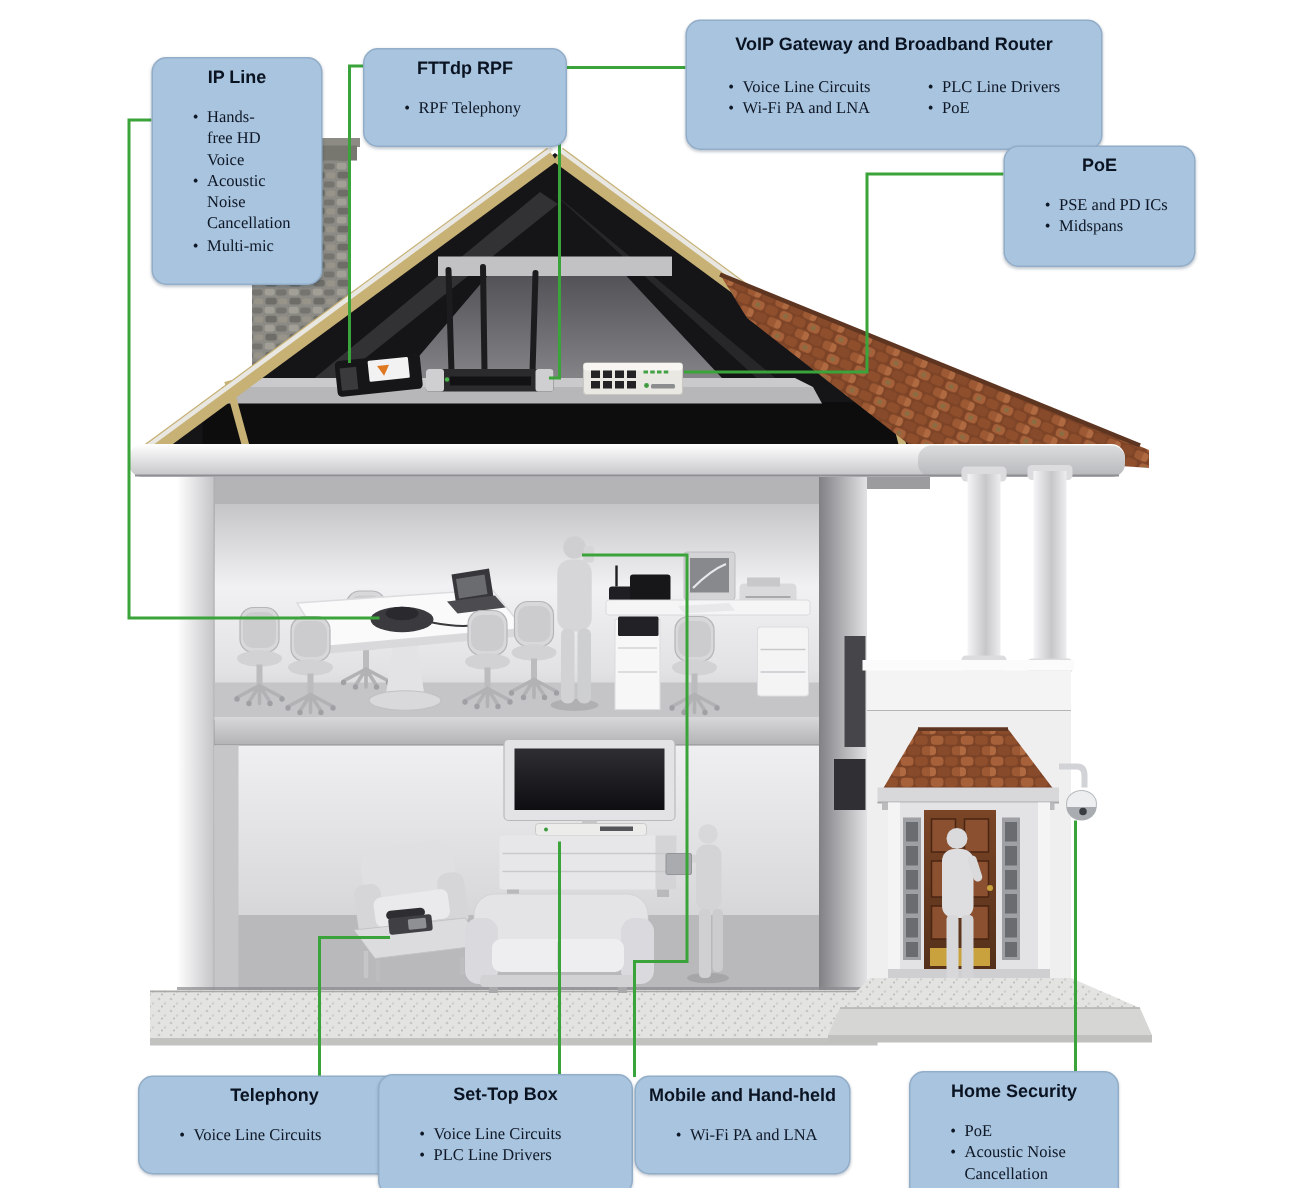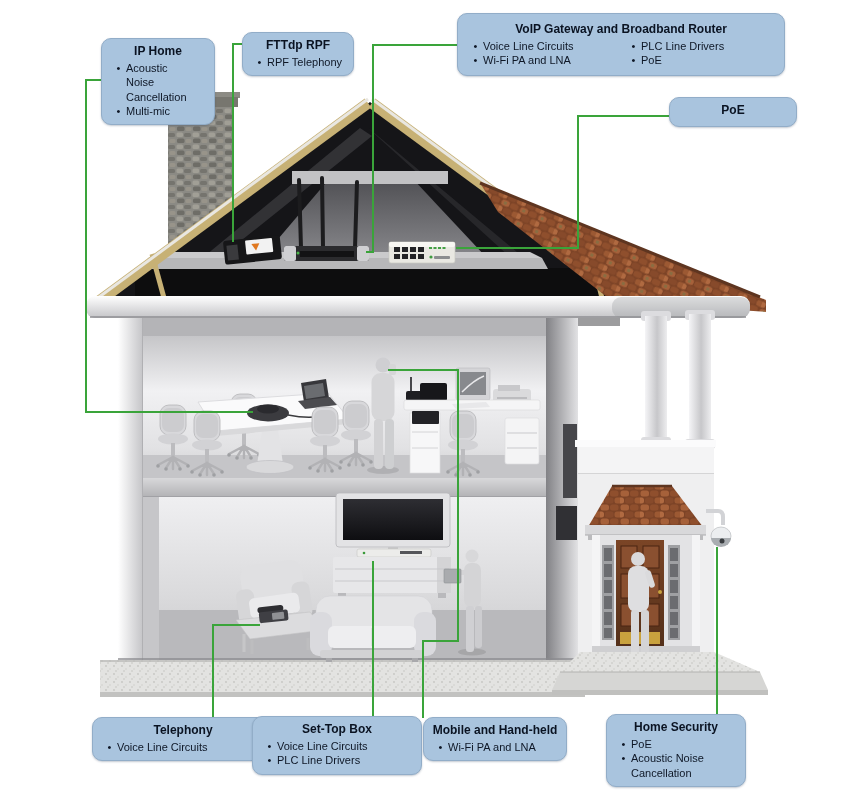--- a/index.html
+++ b/index.html
@@ -9,29 +9,29 @@
   html,body{margin:0;padding:0;background:#fff;font-family:"Liberation Sans",sans-serif;}
   .stage{position:relative;width:860px;height:792px;background:#fff;overflow:hidden;}
   svg.scene{position:absolute;left:0;top:0;}
   .connector{fill:none;stroke:var(--connector-green);stroke-width:2;}
   .callout{position:absolute;z-index:2;background:var(--callout-bg);
     border:1px solid var(--callout-border);border-radius:10px;
     padding:4px 5px 6px 5px;color:var(--body-text);
     box-shadow:0 1px 2px rgba(40,60,90,.28);box-sizing:border-box;}
   .callout .title{font-weight:bold;font-size:12px;line-height:1.25;text-align:center;
     color:var(--title-text);margin:1px 0 2px 0;}
-  .callout ul{list-style:none;margin:0;padding:0 0 0 4px;}
+  .callout ul{list-style:none;margin:12px;padding:0 0 0 4px;font-family:Liberation Serif, serif;}
   .callout li{display:flex;font-size:11px;line-height:1.3;color:var(--body-text);}
   .callout li::before{content:"\2022";flex:0 0 15px;text-align:center;font-size:11px;}
   .callout.narrow li{padding-right:13px;}
   .two-col{display:flex;gap:2px;}
   .two-col ul{flex:1;}
   #co-ip{left:101px;top:38px;width:114px;}
-  #co-fttdp{left:242px;top:32px;width:112px;}
-  #co-voip{left:457px;top:13px;width:328px;padding:7px 6px;}
+  #co-fttdp{left:242px;top:32px;width:136px;}
+  #co-voip{left:457px;top:13px;width:278px;padding:7px 6px;}
   #co-poe{left:669px;top:97px;width:128px;}
   #co-tel{left:92px;top:717px;width:182px;}
   #co-stb{left:252px;top:716px;width:170px;}
   #co-mob{left:423px;top:717px;width:144px;}
   #co-sec{left:606px;top:714px;width:140px;}
 </style>
 </head>
 <body>
 
 <div class="stage">
@@ -429,22 +429,23 @@
     <polyline class="connector" points="457,45 373,45 373,252 366,252"></polyline>
     <polyline class="connector" points="669,116 578,116 578,248 456,248"></polyline>
     <polyline class="connector" points="213,718 213,625 260,625"></polyline>
     <polyline class="connector" points="373,716 373,561"></polyline>
     <polyline class="connector" points="423,718 423,641 458,641 458,370 388,370"></polyline>
     <polyline class="connector" points="717,714 717,547"></polyline>
   </g>
 </svg>
 
 <div class="callout narrow" id="co-ip">
-  <div class="title">IP Home</div>
-  <ul>
+  <div class="title">IP Line</div>
+  <ul>
+    <li>Hands-free HD Voice</li>
     <li>Acoustic Noise Cancellation</li>
     <li>Multi-mic</li>
   </ul>
 </div>
 
 <div class="callout" id="co-fttdp">
   <div class="title">FTTdp RPF</div>
   <ul>
     <li>RPF Telephony</li>
   </ul>
@@ -459,20 +460,24 @@
     </ul>
     <ul>
       <li>PLC Line Drivers</li>
       <li>PoE</li>
     </ul>
   </div>
 </div>
 
 <div class="callout" id="co-poe">
   <div class="title">PoE</div>
+  <ul>
+    <li>PSE and PD ICs</li>
+    <li>Midspans</li>
+  </ul>
 </div>
 
 <div class="callout" id="co-tel">
   <div class="title">Telephony</div>
   <ul>
     <li>Voice Line Circuits</li>
   </ul>
 </div>
 
 <div class="callout" id="co-stb">

